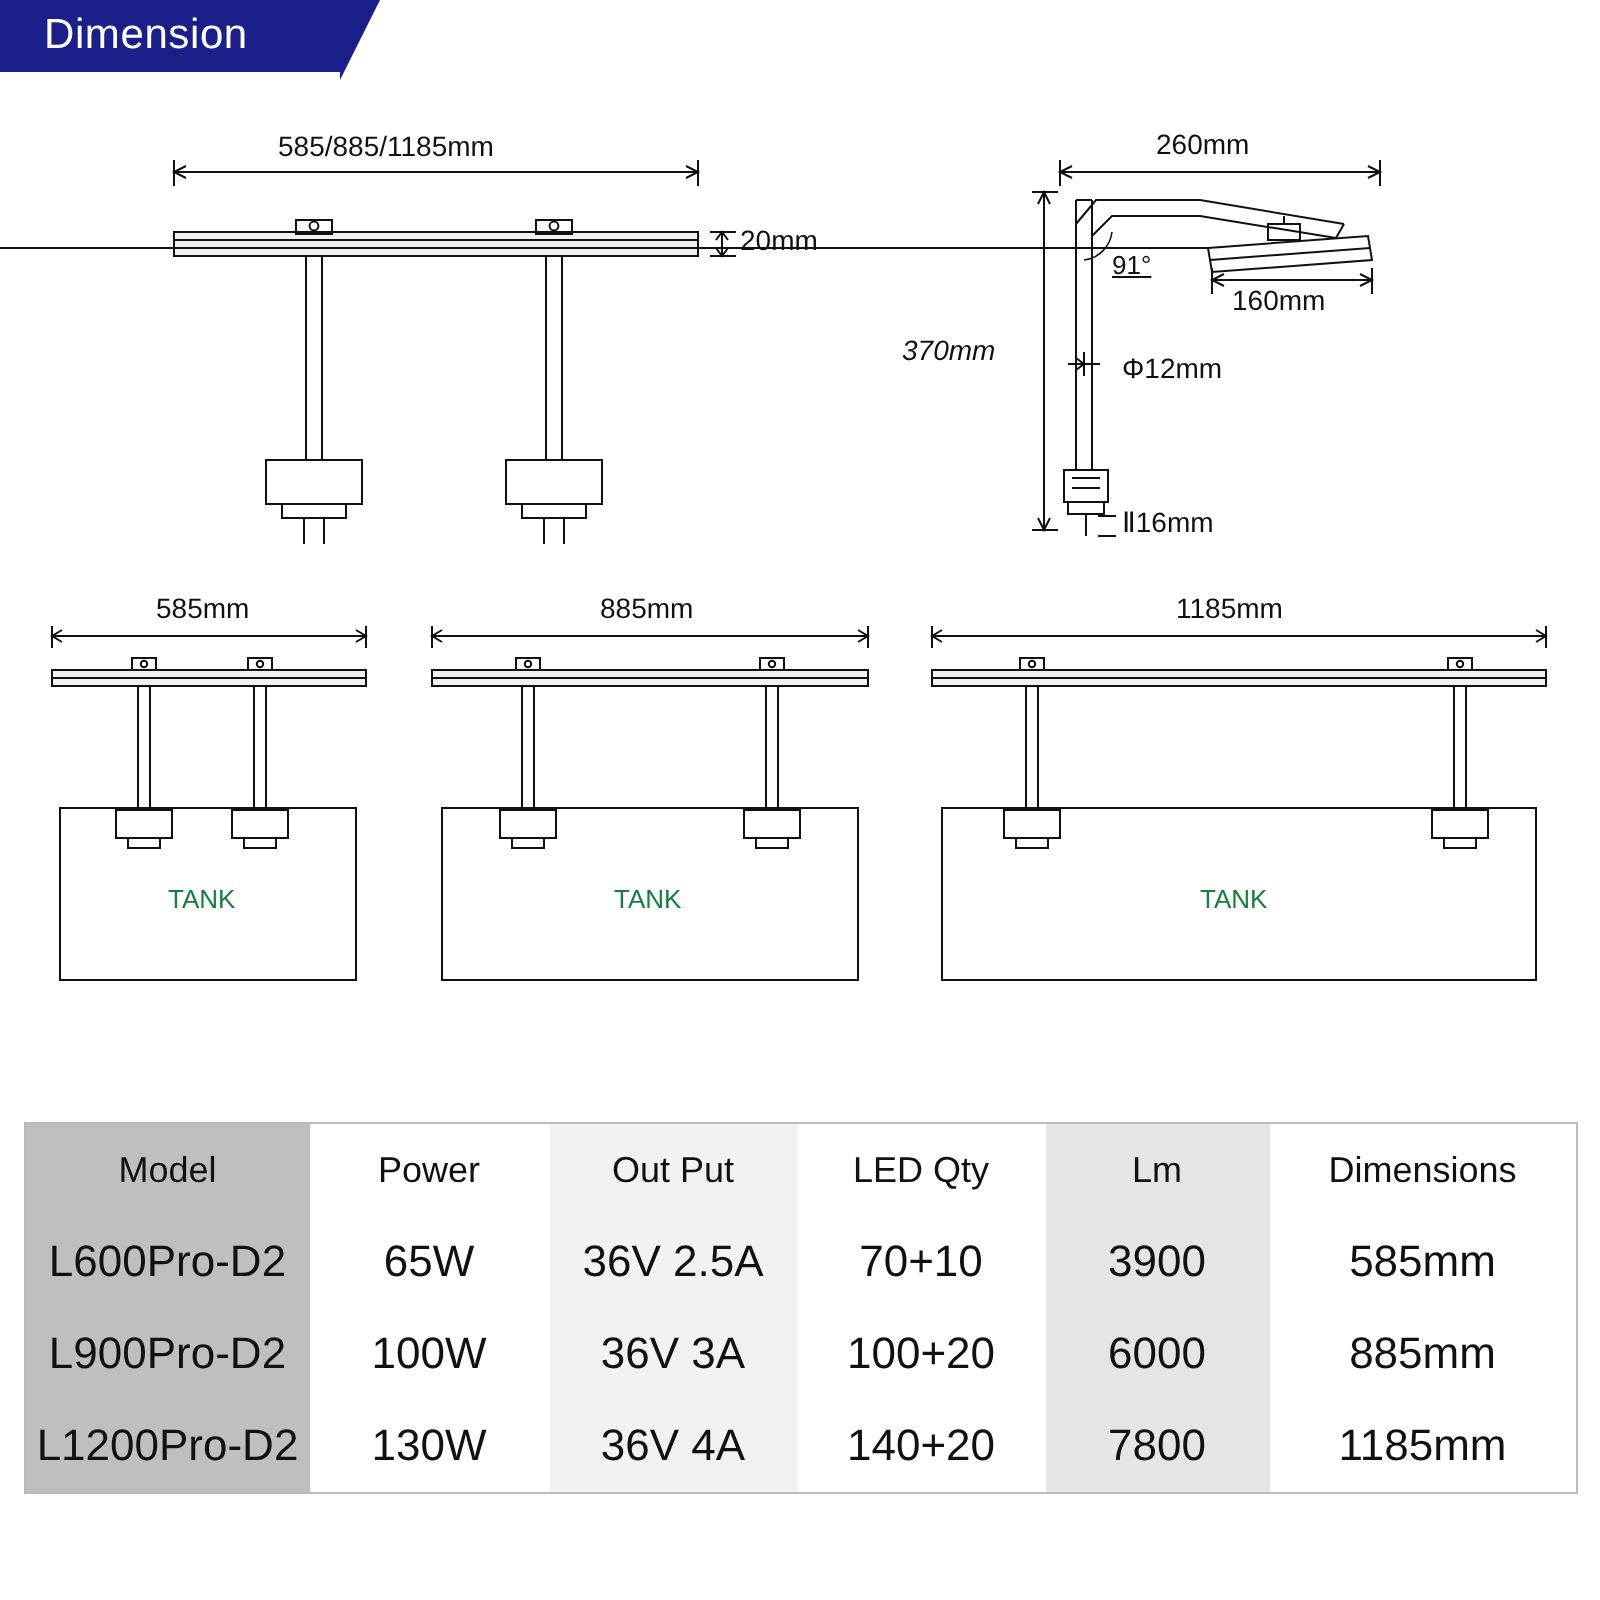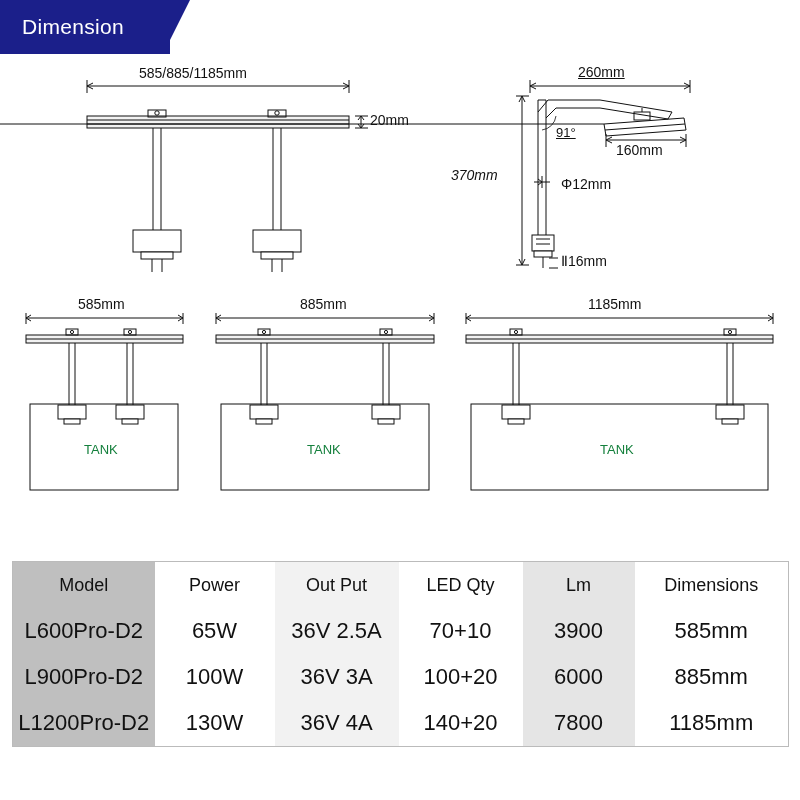--- a/index.html
+++ b/index.html
@@ -15,21 +15,21 @@
     position: relative;
     overflow: hidden;
   }
 
   
   .banner {
     position: absolute;
     top: 0;
     left: 0;
     width: 170px;
-    height: 54px;
+    height: 36px;
     background: #1b1f8a;
     color: #ffffff;
     display: flex;
     align-items: center;
     padding-left: 22px;
     box-sizing: border-box;
     font-size: 21px;
     letter-spacing: .3px;
   }
   .banner::after {
@@ -136,21 +136,21 @@
   <line x1="162" y1="259" x2="162" y2="272"></line>
 
   <line x1="273" y1="128" x2="273" y2="230"></line>
   <line x1="281" y1="128" x2="281" y2="230"></line>
   <rect class="fillfoot" x="253" y="230" width="48" height="22"></rect>
   <rect class="fillfoot" x="261" y="252" width="32" height="7"></rect>
   <line x1="272" y1="259" x2="272" y2="272"></line>
   <line x1="282" y1="259" x2="282" y2="272"></line>
 </svg>
 
-<div class="dim-label" style="left:578px; top:64px;text-decoration:underline;">260mm</div>
+<div class="dim-label" style="left:578px; top:64px;">260mm</div>
 <div class="dim-label" style="left:616px; top:142px;">160mm</div>
 <div class="dim-label" style="left:451px; top:167px;font-style:italic;">370mm</div>
 <div class="dim-label" style="left:561px; top:176px;">Φ12mm</div>
 <div class="dim-label" style="left:561px; top:253px;">Ⅱ16mm</div>
 <div class="dim-label small" style="left:556px; top:125px;text-decoration:underline;">91°</div>
 
 <svg class="draw" style="left:0; top:0; width:800px; height:800px;">
 
   <line x1="530" y1="86" x2="690" y2="86"></line>
   <line x1="530" y1="80" x2="530" y2="93"></line>

